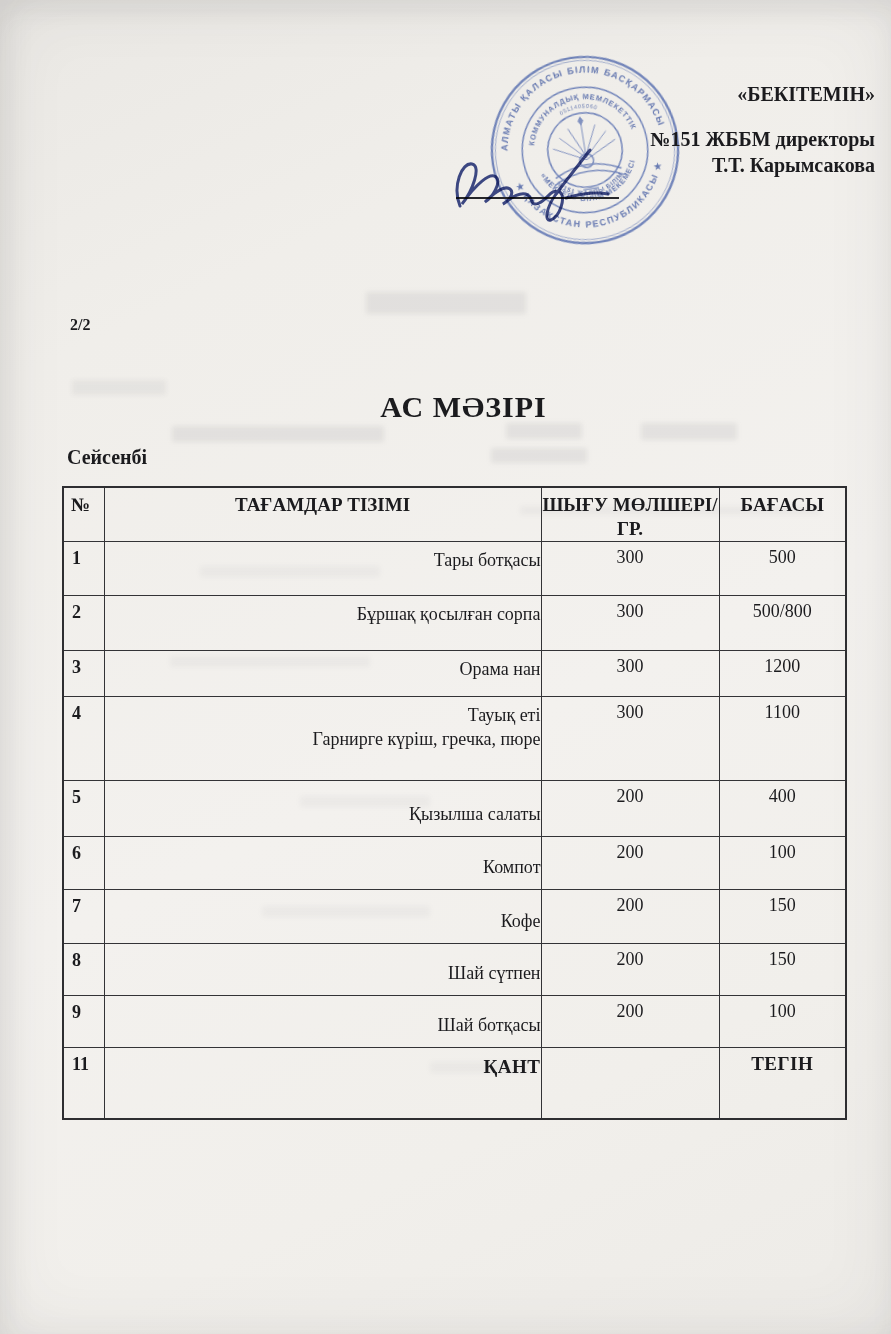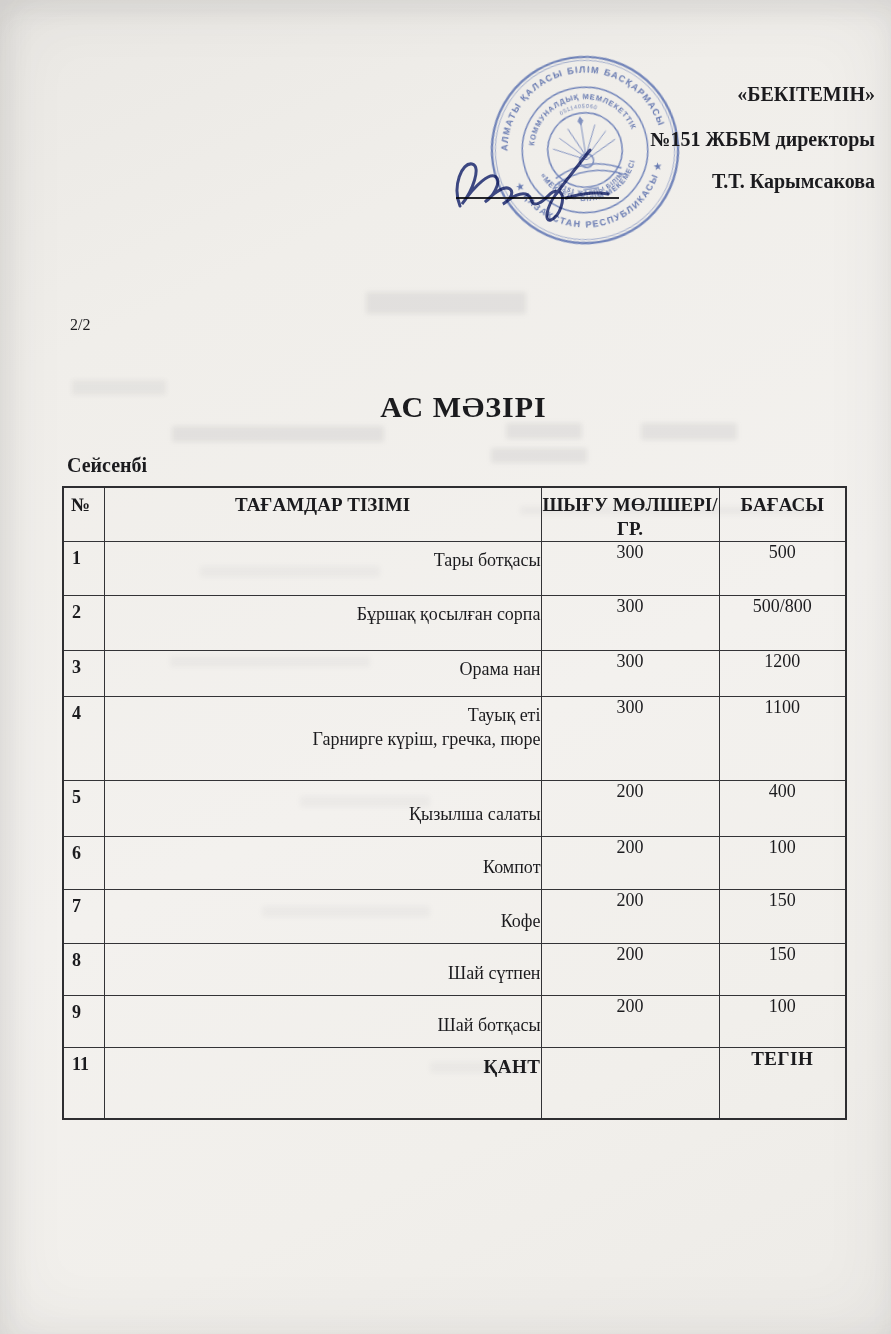--- a/index.html
+++ b/index.html
@@ -14,56 +14,56 @@
     background:linear-gradient(155deg,#eae8e4 0%,#f0eeea 22%,#f3f1ee 55%,#f1efeb 78%,#edebe7 100%);
     box-shadow:inset 0 0 70px rgba(70,70,75,.08), inset 0 14px 22px rgba(60,60,65,.05), inset 14px 0 26px rgba(60,60,65,.045);
   }
   
   .approval {
     position:absolute; top:84px; right:16px; width:420px;
     text-align:right; z-index:4;
   }
   .approval div { font-weight:bold; font-size:20px; line-height:1; }
   .approve-label { margin-bottom:25px; }
-  .director-line { margin-bottom:22px; }
+  .director-line { margin-bottom:6px; }
   .sig-underline {
     position:absolute; left:456px; top:197px; width:163px; height:2.4px;
     background:#26262a; z-index:4;
   }
   
   .stamp {
     position:absolute; left:487px; top:52px; width:196px; height:196px;
     z-index:2; transform:rotate(-9deg);
     mix-blend-mode:multiply; opacity:.88; filter:blur(.3px);
   }
   .signature {
     position:absolute; left:438px; top:142px; width:210px; height:82px;
     z-index:5; mix-blend-mode:multiply;
   }
   
-  .page-number { position:absolute; left:70px; top:316px; font-weight:normal; font-size:16px; }
+  .page-number { position:absolute; left:70px; top:316px; font-weight:bold; font-size:16px; }
   .doc-title {
     position:absolute; left:0; top:390px; width:891px; text-align:center;
     font-weight:bold; font-size:30px; letter-spacing:1px;padding-left:36px;
   }
-  .day-label { position:absolute; left:67px; top:446px; font-weight:bold; font-size:20px;margin-top:8px; }
+  .day-label { position:absolute; left:67px; top:446px; font-weight:bold; font-size:20px; }
   
   .menu-table {
     position:absolute; left:62px; top:486px; width:783px;
     border-collapse:collapse; table-layout:fixed;
     font-size:18px; z-index:3;
   }
   .menu-table td, .menu-table th { border:1.6px solid #333336; }
   .menu-table { border:2px solid #2e2e31; }
   th { font-weight:bold; vertical-align:top; padding-top:5px; font-size:19px; line-height:1.25; }
   th.h-num { text-align:left; padding-left:7px; }
   .hdr-row { height:52px; }
   .c-num  { font-weight:bold; text-align:left; vertical-align:top; padding:6px 0 0 8px; }
   .c-name { text-align:right; vertical-align:top; padding-top:6px; line-height:1.35; }
-  .c-amount, .c-price { text-align:center; vertical-align:top; }
+  .c-amount, .c-price { text-align:center; vertical-align:top; padding-top:5px; }
   .low-name .c-name { vertical-align:bottom; padding-bottom:9px; }
   .bold-row .dline1, .bold-row .c-price { font-weight:bold; font-size:19px; letter-spacing:.5px; }
   .dline2:empty { display:none; }
   .r1{height:54px}.r2{height:55px}.r3{height:46px}.r4{height:84px}.r5{height:56px}
   .r6{height:53px}.r7{height:54px}.r8{height:52px}.r9{height:52px}.r10{height:52px}.r11{height:72px}
   
   .ghost {
     position:absolute; background:rgba(105,110,122,.11);
     filter:blur(2.6px); border-radius:2px; z-index:1;
   }

